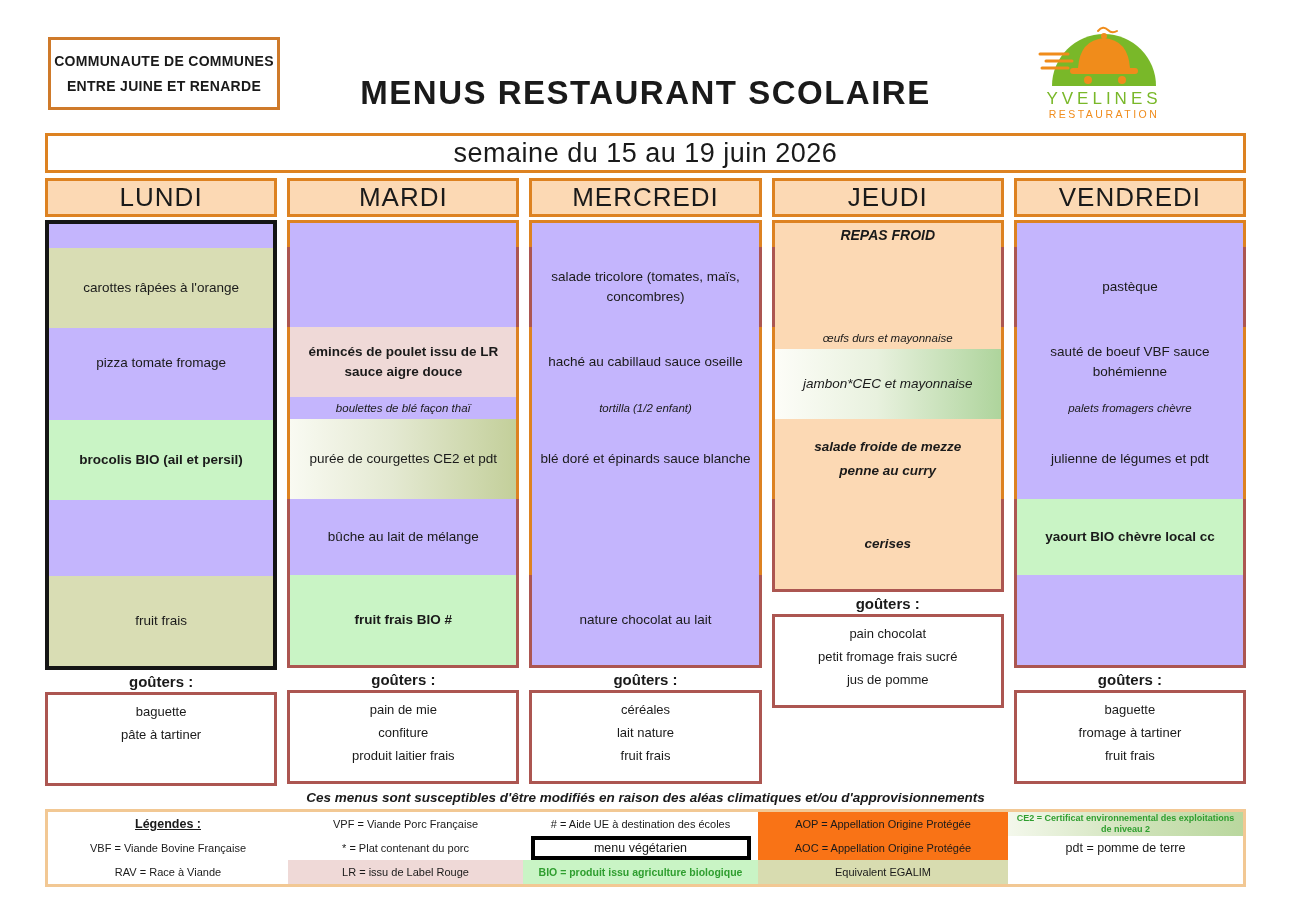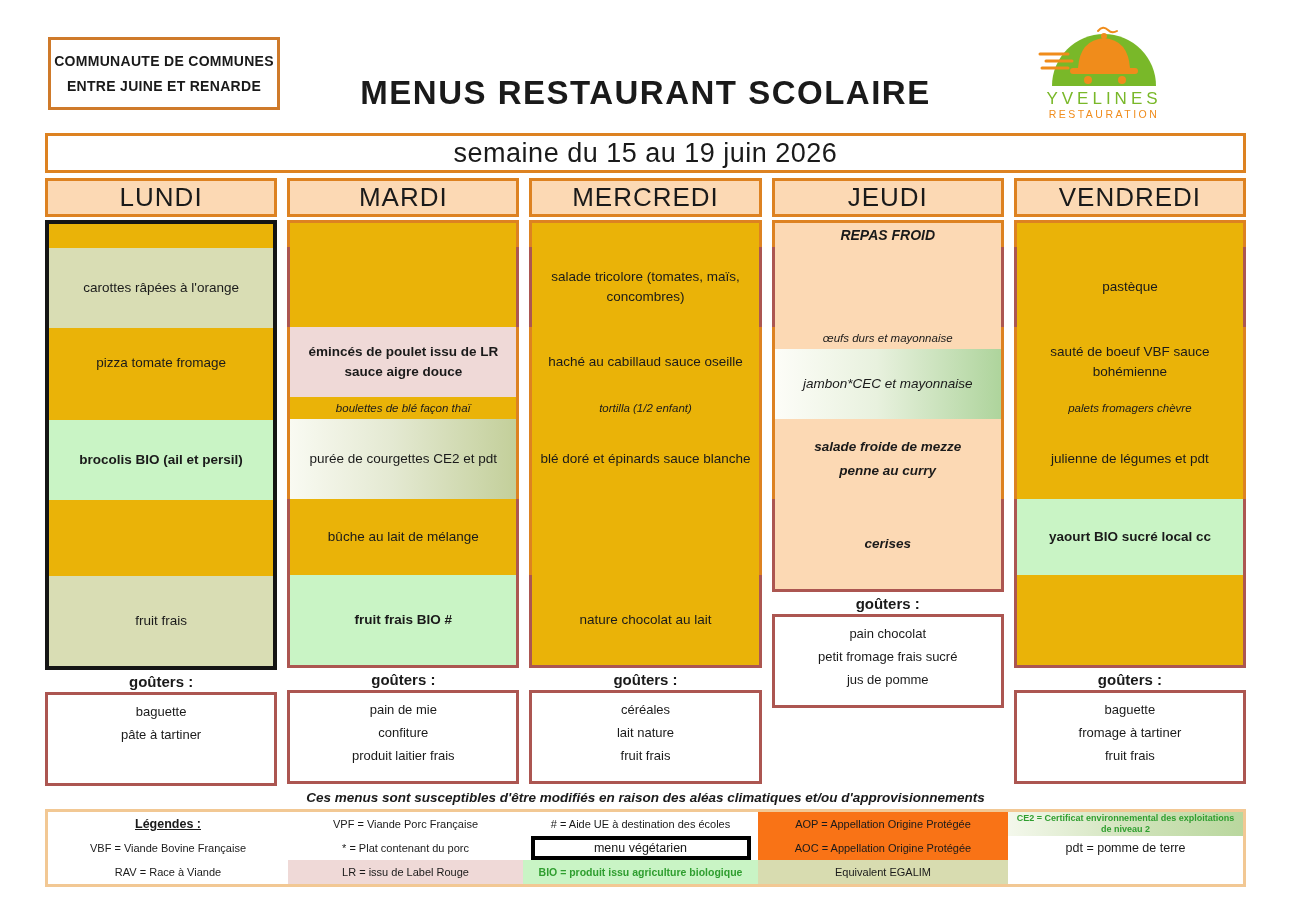--- a/index.html
+++ b/index.html
@@ -25,21 +25,21 @@
   .week-banner{
     border:3px solid #dd8221;height:34px;line-height:34px;text-align:center;
     font-size:27px;letter-spacing:.5px;background:#fff;
   }
   .days-row{display:flex;gap:10px;margin-top:5px;}
   .day{flex:1;min-width:0;}
   .day-header{
     border:3px solid #dd8221;background:#fcd9b4;text-align:center;
     font-size:26px;height:33px;line-height:33px;letter-spacing:1px;
   }
-  .day-box{margin-top:3px;border-top:3px solid #dd8221;border-bottom:3px solid #ac5651;background:#eab308;}
+  .day-box{margin-top:3px;border-top:3px solid #dd8221;border-bottom:3px solid #ac5651;background:#c4b5fd;}
   .day-box.black{border-top:4px solid #151515;border-bottom:4px solid #151515;}
   .day-box.peach .cell{background:#fcd9b4;}
   .cell{
     display:flex;align-items:center;justify-content:center;text-align:center;
     font-size:13.5px;line-height:1.45;padding:0 5px;
     border-left:3px solid #dd8221;border-right:3px solid #dd8221;
   }
   .day-box.black .cell{border-left:4px solid #151515;border-right:4px solid #151515;}
   .side-m{border-left-color:#ac5651 !important;border-right-color:#ac5651 !important;}
   .h-banner{height:24px;font-size:14px;}
@@ -190,21 +190,21 @@
       </div>
 
       <div class="day">
         <div class="day-header">VENDREDI</div>
         <div class="day-box">
           <div class="cell h-banner"></div>
           <div class="cell h1 side-m">pastèque</div>
           <div class="cell h2">sauté de boeuf VBF sauce bohémienne</div>
           <div class="cell h3 note">palets fromagers chèvre</div>
           <div class="cell h4">julienne de légumes et pdt</div>
-          <div class="cell h5 side-m bg-green bold">yaourt BIO sucré local cc</div>
+          <div class="cell h5 side-m bg-green bold">yaourt BIO chèvre local cc</div>
           <div class="cell h6 side-m"></div>
         </div>
         <div class="gouter-label">goûters :</div>
         <div class="gouter-box">
           <div>baguette</div>
           <div>fromage à tartiner</div>
           <div>fruit frais</div>
         </div>
       </div>
 

